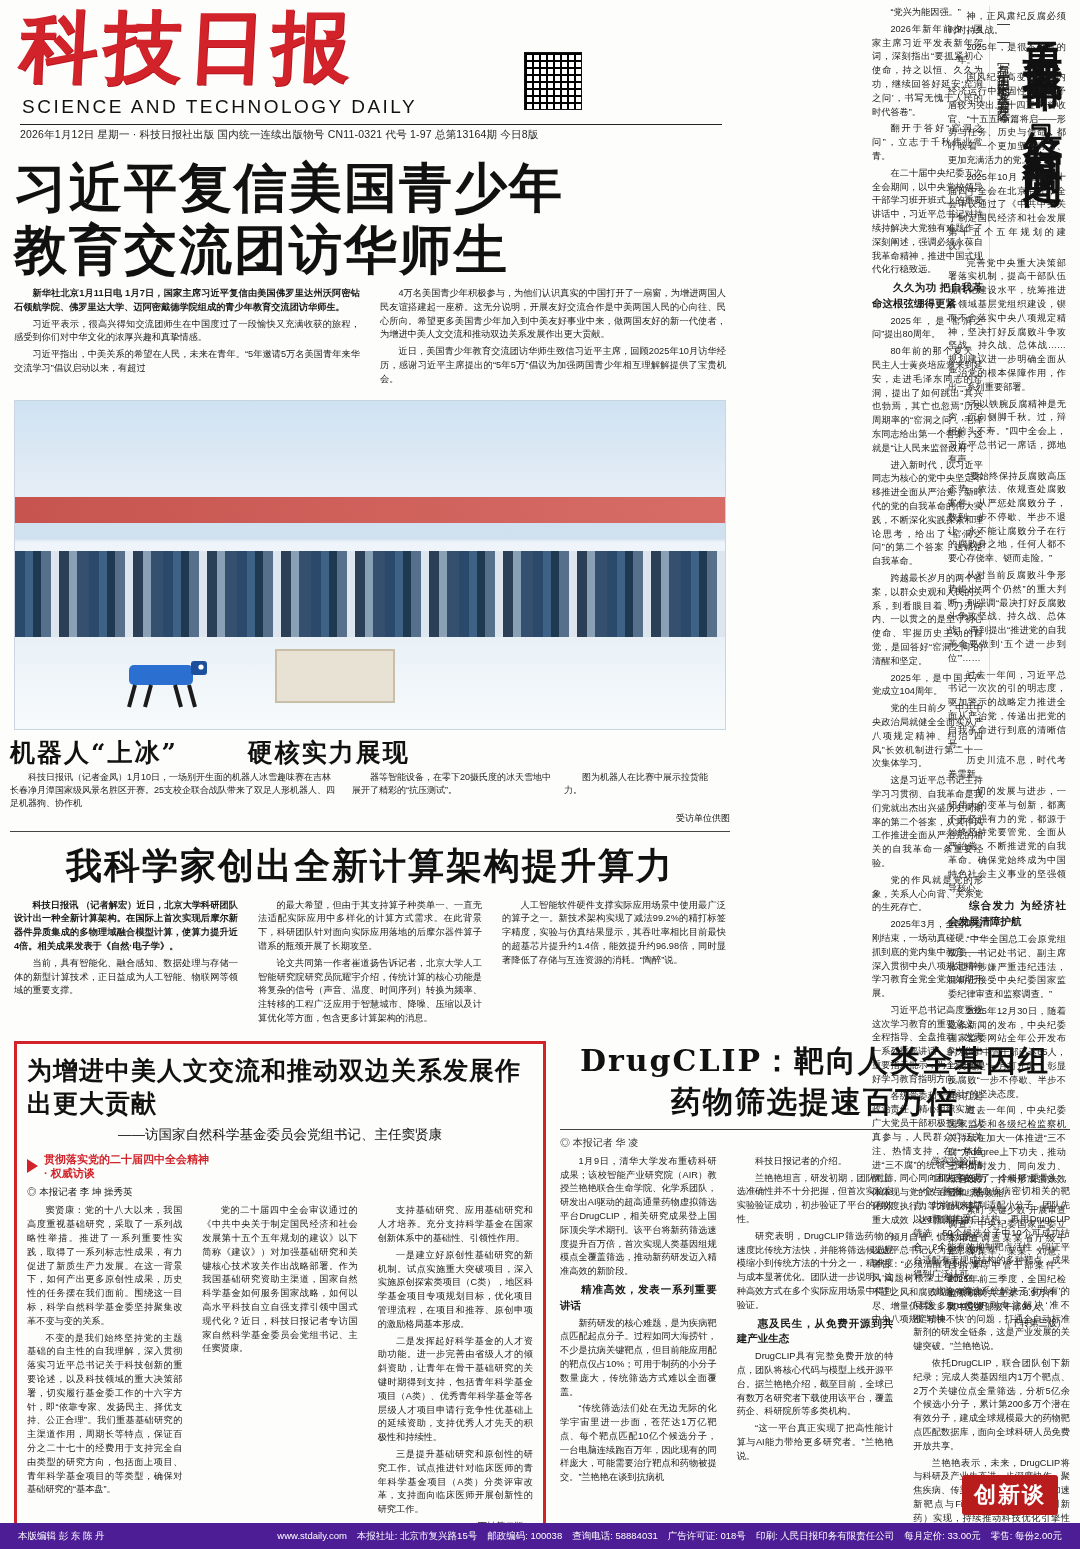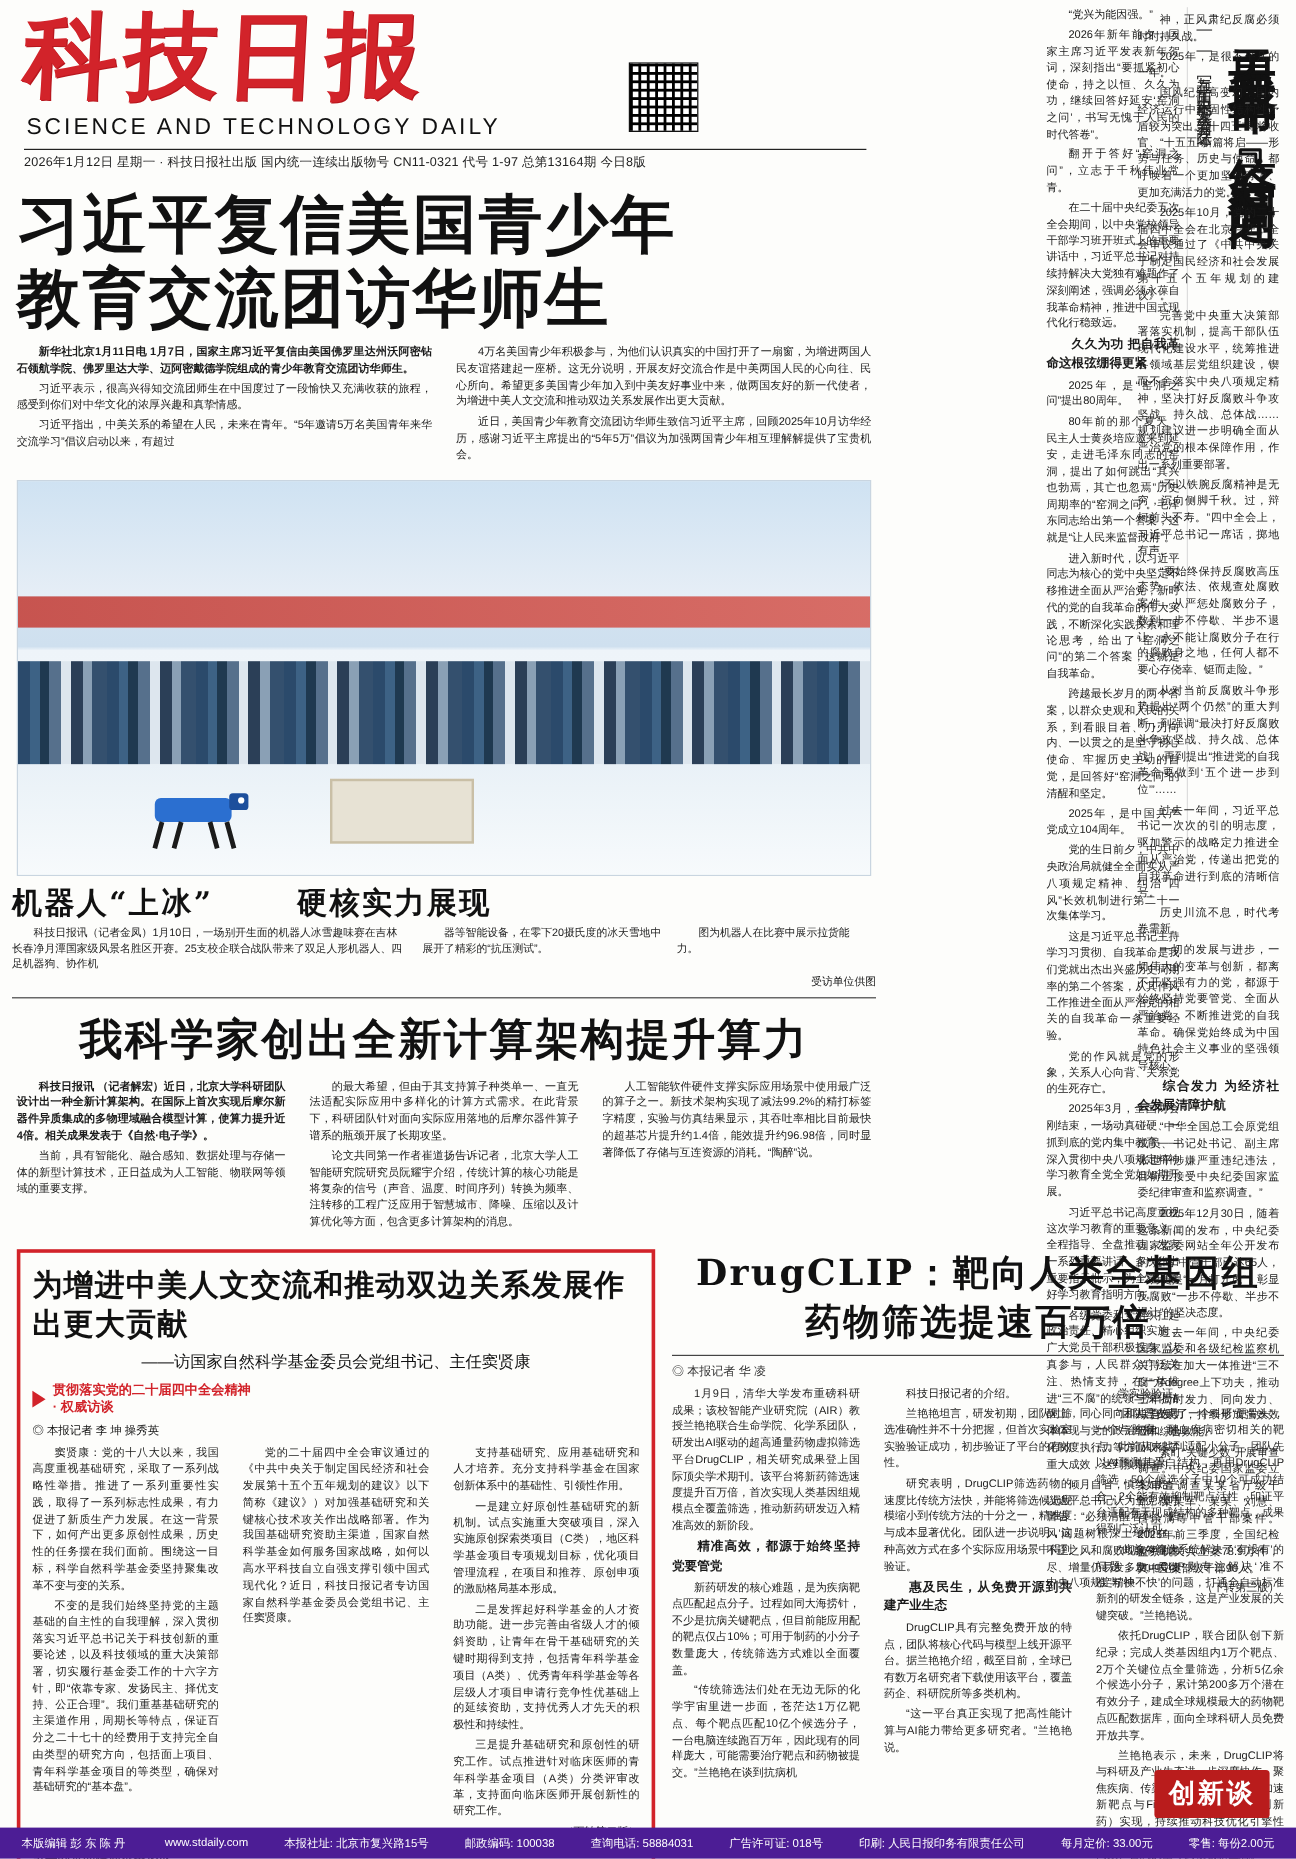--- a/index.html
+++ b/index.html
@@ -126,21 +126,21 @@
   .byline { font-size:10px; color:#333; margin:2px 0 5px; }
   .sect-title { font-weight:700; font-size:10.5px; margin:5px 0 2px; text-indent:0; }
 
   
   .footer {
     position:absolute; left:0; right:0; bottom:0; height:26px;
     background:#4c1d95; color:#fff; font-size:9.5px;
     display:flex; align-items:center; justify-content:space-between;
     padding:0 18px;
   }
-  .footer .mid { display:flex; gap:30px; }
+  .footer .mid { display:flex; gap:10px; }
 
   .stamp {
     position:absolute; right:22px; bottom:34px;
     background:#b91c1c; color:#fff; font-family:"DejaVu Serif",serif;
     font-weight:700; font-size:22px; padding:5px 12px; letter-spacing:2px;
     border-radius:3px;
   }
   .rule-h { border-top:1px solid #444; margin:6px 0; }
 </style>
 </head>
@@ -311,21 +311,21 @@
 
     <div style="width:510px;">
 
       <div class="bighead">DrugCLIP：靶向人类全基因组 药物筛选提速百万倍</div>
       <div class="rule-h"></div>
       <div class="byline">◎ 本报记者 华 凌</div>
 
       <div class="cols">
         <div class="col" style="width:160px;">
           <p>1月9日，清华大学发布重磅科研成果；该校智能产业研究院（AIR）教授兰艳艳联合生命学院、化学系团队，研发出AI驱动的超高通量药物虚拟筛选平台DrugCLIP，相关研究成果登上国际顶尖学术期刊。该平台将新药筛选速度提升百万倍，首次实现人类基因组规模点全覆盖筛选，推动新药研发迈入精准高效的新阶段。</p>
-          <p class="sect-title">精准高效，都源于始终坚持党要管党</p>
+          <p class="sect-title">精准高效，发表一系列重要讲话</p>
           <p>新药研发的核心难题，是为疾病靶点匹配起点分子。过程如同大海捞针，不少是抗病关键靶点，但目前能应用配的靶点仅占10%；可用于制药的小分子数量庞大，传统筛选方式难以全面覆盖。</p>
           <p>“传统筛选法们处在无边无际的化学宇宙里进一步面，苍茫达1万亿靶点、每个靶点匹配10亿个候选分子，一台电脑连续跑百万年，因此现有的同样庞大，可能需要治疗靶点和药物被提交。”兰艳艳在谈到抗病机</p>
         </div>
         <div class="col" style="width:160px;">
           <p>科技日报记者的介绍。</p>
           <p>兰艳艳坦言，研发初期，团队对筛选准确性并不十分把握，但首次实验室实验验证成功，初步验证了平台的有效性。</p>
           <p>研究表明，DrugCLIP筛选药物的速度比传统方法快，并能将筛选候选规模缩小到传统方法的十分之一，精准度与成本显著优化。团队进一步说明，这种高效方式在多个实际应用场景中得到验证。</p>
           <p class="sect-title">惠及民生，从免费开源到共建产业生态</p>
           <p>DrugCLIP具有完整免费开放的特点，团队将核心代码与模型上线开源平台。据兰艳艳介绍，截至目前，全球已有数万名研究者下载使用该平台，覆盖药企、科研院所等多类机构。</p>
           <p>“这一平台真正实现了把高性能计算与AI能力带给更多研究者。”兰艳艳说。</p>

